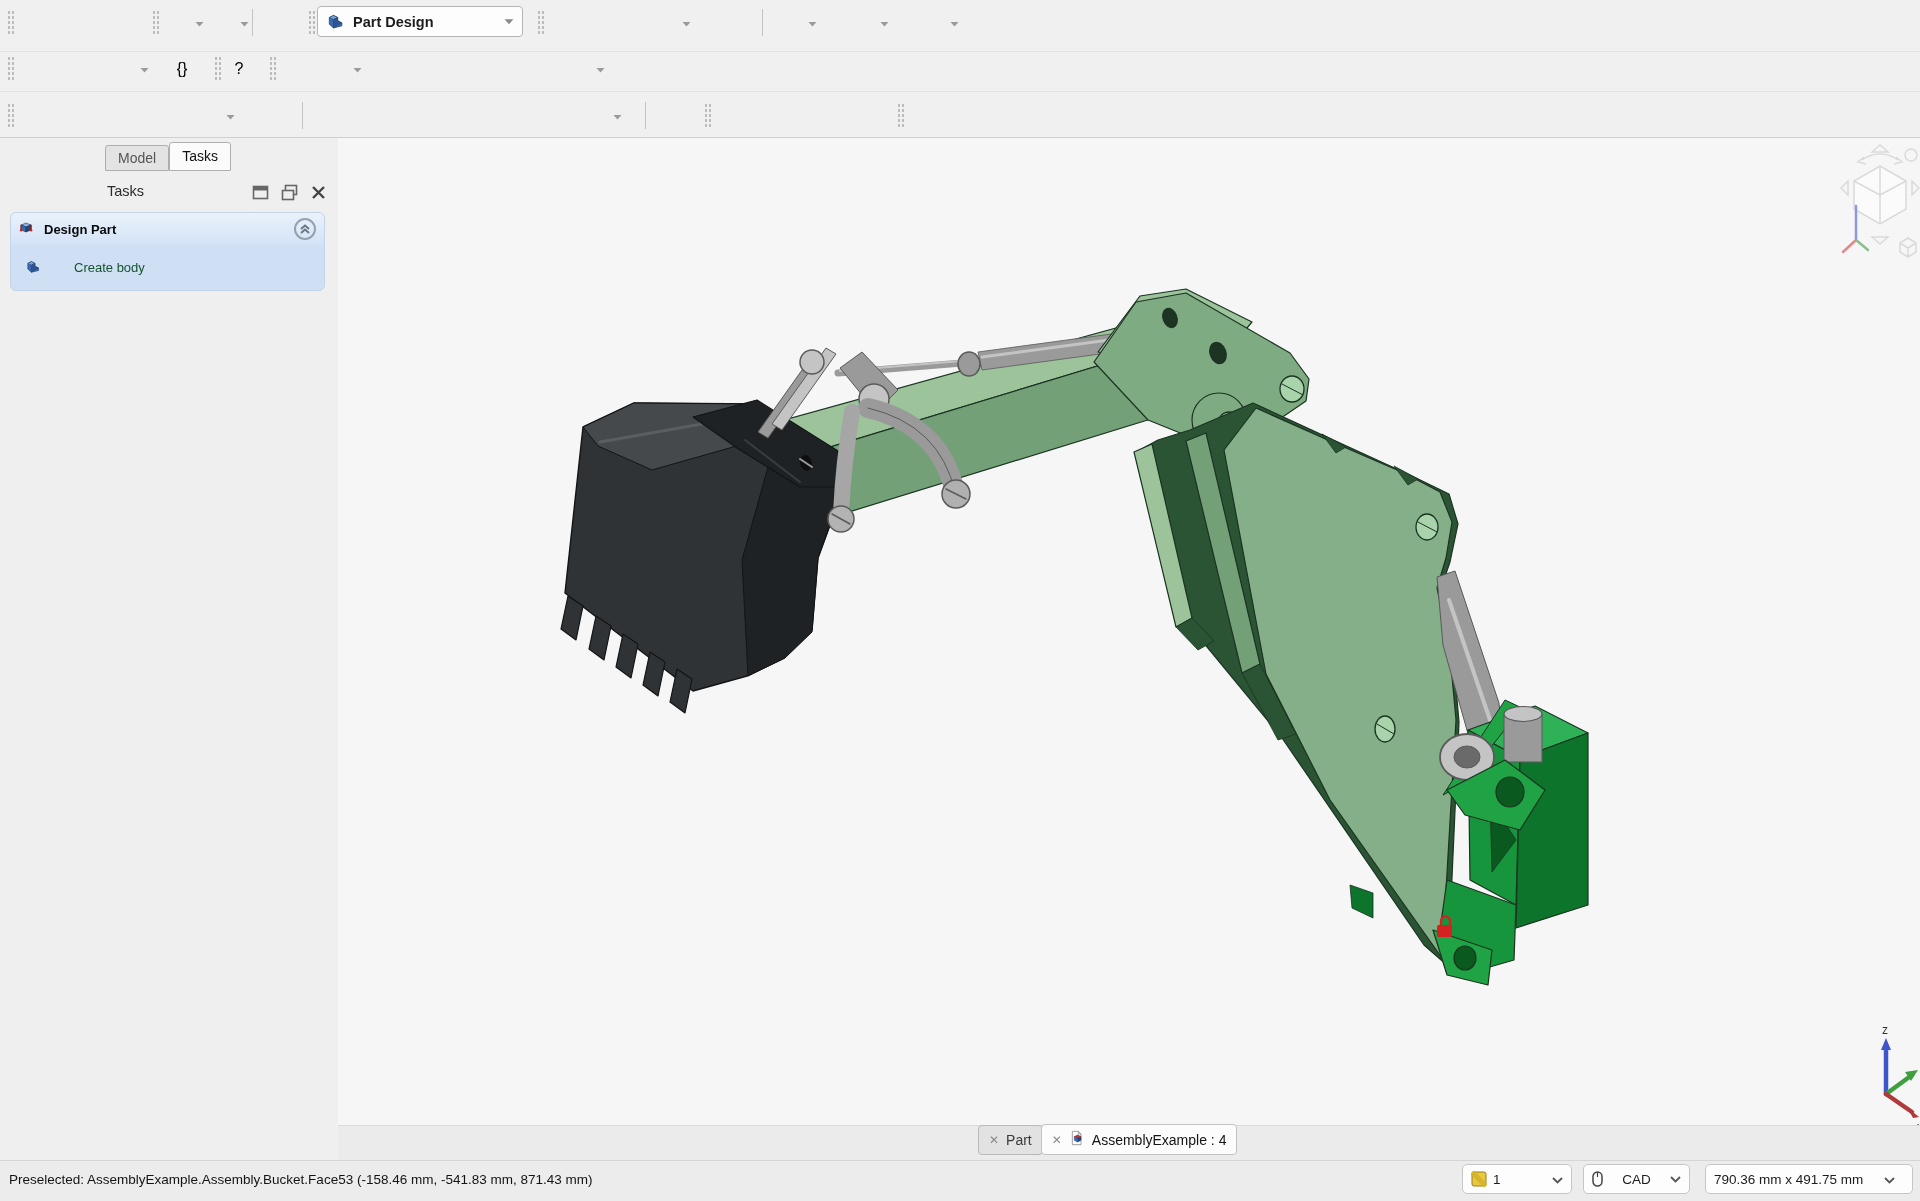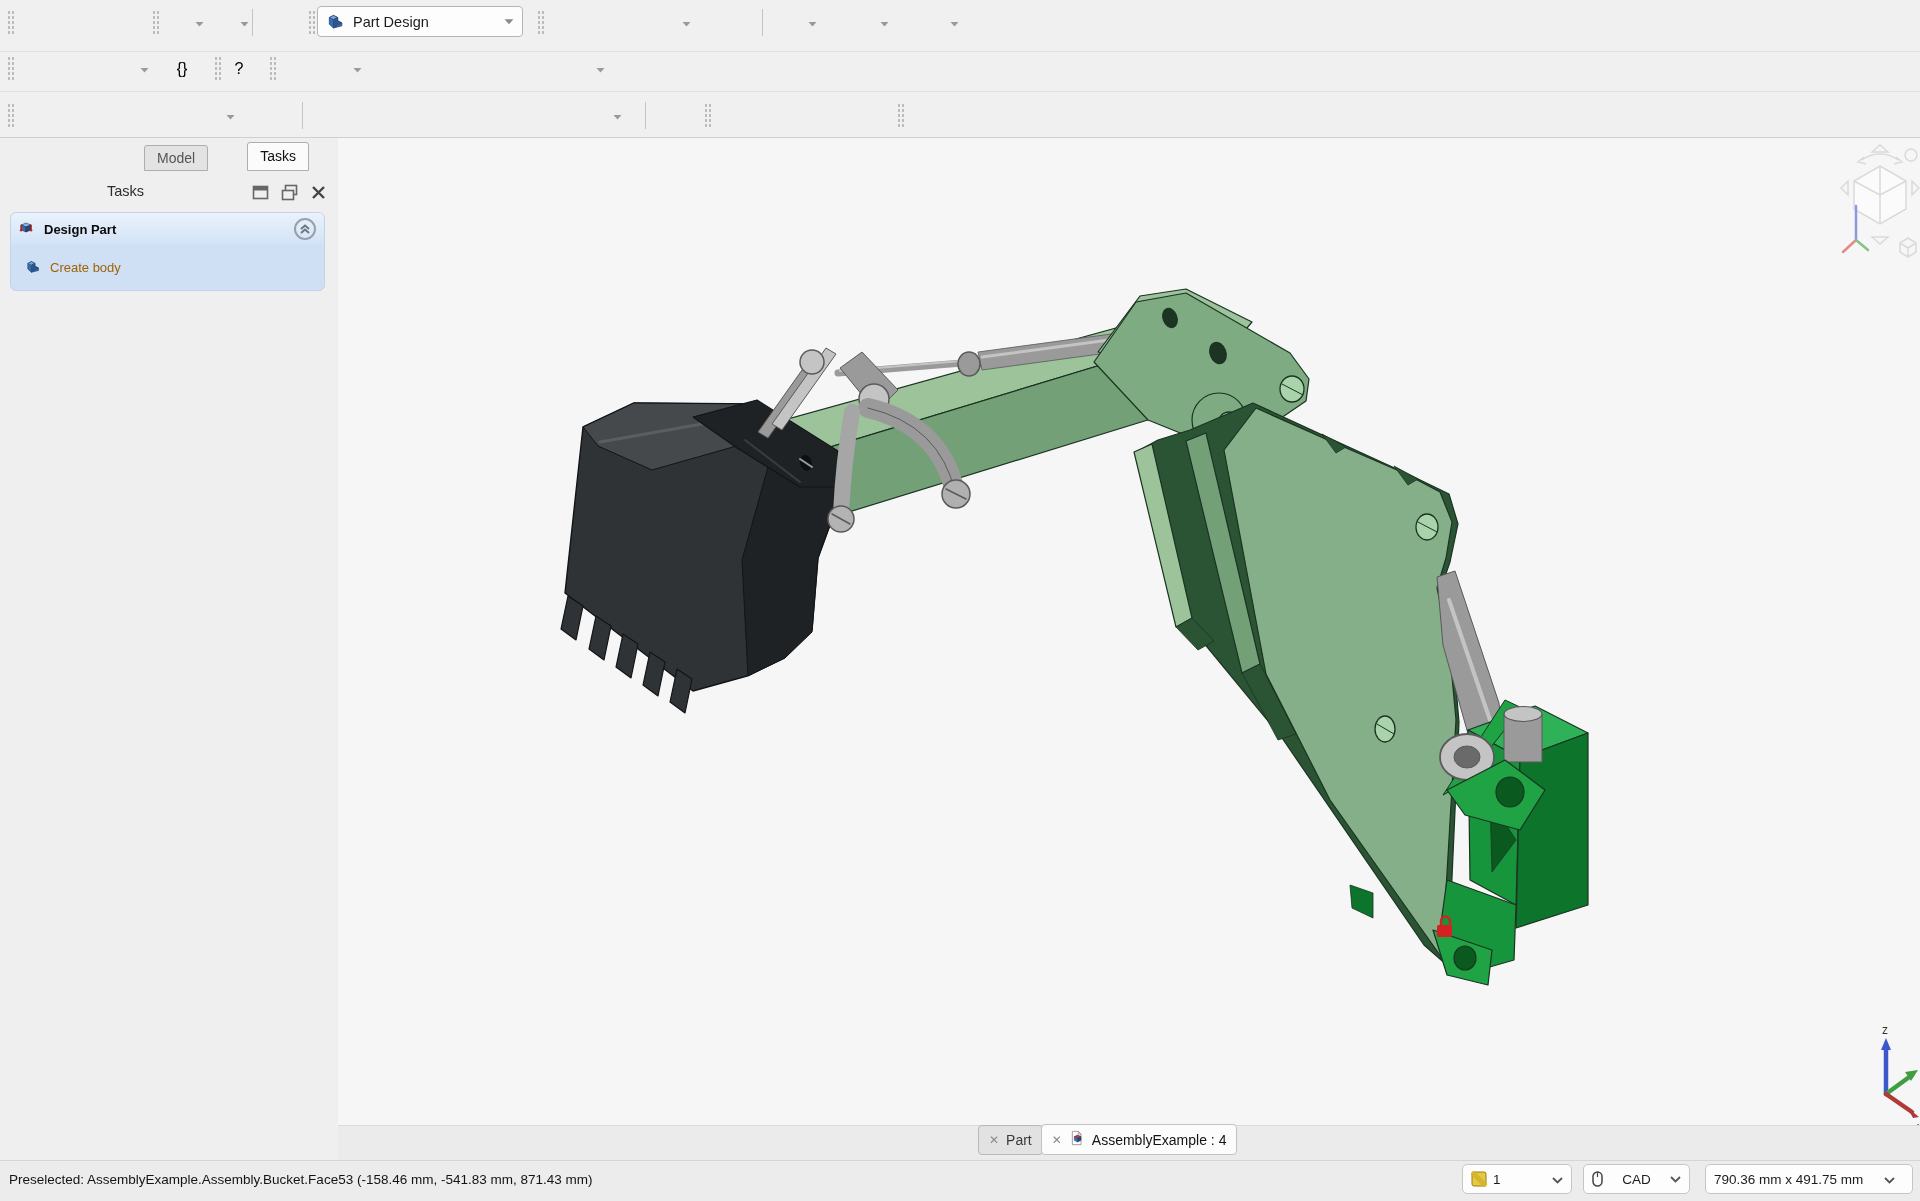--- a/index.html
+++ b/index.html
@@ -1,44 +1,44 @@
 <!DOCTYPE html>
 <html><head>
 <meta charset="utf-8">
 <style>
   * { margin:0; padding:0; box-sizing:border-box; }
   html,body { width:1920px; height:1201px; overflow:hidden; font-family:"Liberation Sans",sans-serif; }
   #app { position:relative; width:1920px; height:1201px; background:#f0f0f0; }
   #toolbars { position:absolute; left:0; top:0; width:1920px; height:138px; background:#f0f0f1; border-bottom:1px solid #cfcfcf; }
   .tbrow { position:absolute; left:0; width:1920px; }
-  #row1 { top:0; height:52px; border-bottom:1px solid #e2e2e3; }
+  #row1 { top:0; height:52px; border-bottom:1px solid #e2e2e3;font-weight:bold; }
   #row2 { top:45px; height:47px; border-bottom:1px solid #e2e2e3; }
   #row3 { top:92px; height:46px; }
   .islot { position:absolute; width:30px; height:30px; display:flex; align-items:center; justify-content:center; }
   .grip { position:absolute; width:7px; height:26px; background-image:radial-gradient(circle, #b9b9b9 1.1px, transparent 1.3px); background-size:4px 5px; }
   .vsep { position:absolute; width:1px; height:27px; background:#c4c4c4; }
   .dd-arrow { position:absolute; width:9px; height:6px; }
   #wbcombo { position:absolute; left:317px; top:6px; width:206px; height:31px; background:#fdfdfd; border:1px solid #b5b5b5; border-radius:4px; display:flex; align-items:center; padding:0 8px; gap:7px; }
   #wbcombo .lbl { font-size:14.5px; color:#1c1c1c; flex:1; }
   #main { position:absolute; left:0; top:138px; width:1920px; height:1022px; display:flex; }
   #sidepanel { position:relative; width:338px; height:1022px; background:#efeff0; flex:none; }
   #paneltabs { position:absolute; left:105px; top:4px; height:36px; display:flex; align-items:flex-start; }
-  .ptab { font-size:14px; padding:5px 12px 6px 12px; border:1px solid #aeaeae; border-radius:3px 3px 0 0;margin-left:39px; }
+  .ptab { font-size:14px; padding:5px 12px 6px 12px; border:1px solid #aeaeae; border-radius:3px 3px 0 0; }
   .ptab.inactive { background:#e3e3e3; color:#555; margin-top:3px; padding-top:4px; padding-bottom:4px; }
   .ptab.active { background:#fbfbfb; color:#111; position:relative; z-index:2; }
   #panelheader { position:absolute; left:0; top:42px; width:338px; height:26px; }
   #panelheader .title { position:absolute; left:107px; top:3px; font-size:14.5px; color:#2c2c2c; }
   .phicon { position:absolute; top:4px; width:17px; height:17px; }
   #taskcard { position:absolute; left:10px; top:74px; width:315px; height:79px; border-radius:6px; border:1px solid #c3d4ea; overflow:hidden; background:#cfe0f5; }
   #taskcard .cardheader { position:relative; height:32px; background:linear-gradient(#eaf2fb,#d2e2f6); display:flex; align-items:center; padding:0 8px; gap:8px; }
   #taskcard .cardheader .ct { font-size:13px; font-weight:bold; color:#0a0a0a; flex:1; }
   #collapsebtn { width:22px; height:22px; border-radius:50%; border:2px solid #97a1ad; display:flex; flex-direction:column; align-items:center; justify-content:center; gap:0px; background:transparent; }
   #collapsebtn svg { display:block; }
   #taskcard .carditem { display:flex; align-items:center; gap:8px; padding:12px 8px 0 14px; }
-  #taskcard .carditem .it { font-size:13px; color:#a16207; }
+  #taskcard .carditem .it { font-size:13px; color:#14532d;margin-left:24px; }
   #viewport { position:relative; flex:1; height:1022px; background:#f6f6f7; overflow:hidden; }
   #modelsvg { position:absolute; left:0; top:0; }
   #bottomstrip { position:absolute; left:0; bottom:0; width:100%; height:35px; background:#ebebec; border-top:1px solid #dadada; }
   #mditabs { position:absolute; left:640px; bottom:5px; display:flex; align-items:flex-end; }
   .mditab { display:flex; align-items:center; gap:7px; font-size:14px; border-radius:4px; padding:0 10px; }
   .mditab .x { color:#8a8a8a; font-size:12px; }
   #tab-start { height:30px; background:#e2e2e2; border:1px solid #b9b9b9; color:#3a3a3a; position:relative; z-index:1; }
   #tab-assembly { height:31px; background:#fcfcfc; border:1px solid #c2c2c2; color:#131313; margin-left:-2px; position:relative; z-index:2; }
   #statusbar { position:absolute; left:0; top:1160px; width:1920px; height:41px; background:#ececed; border-top:1px solid #d5d5d5; }
   #statustext { position:absolute; left:9px; top:11px; font-size:13.5px; color:#141414; }

